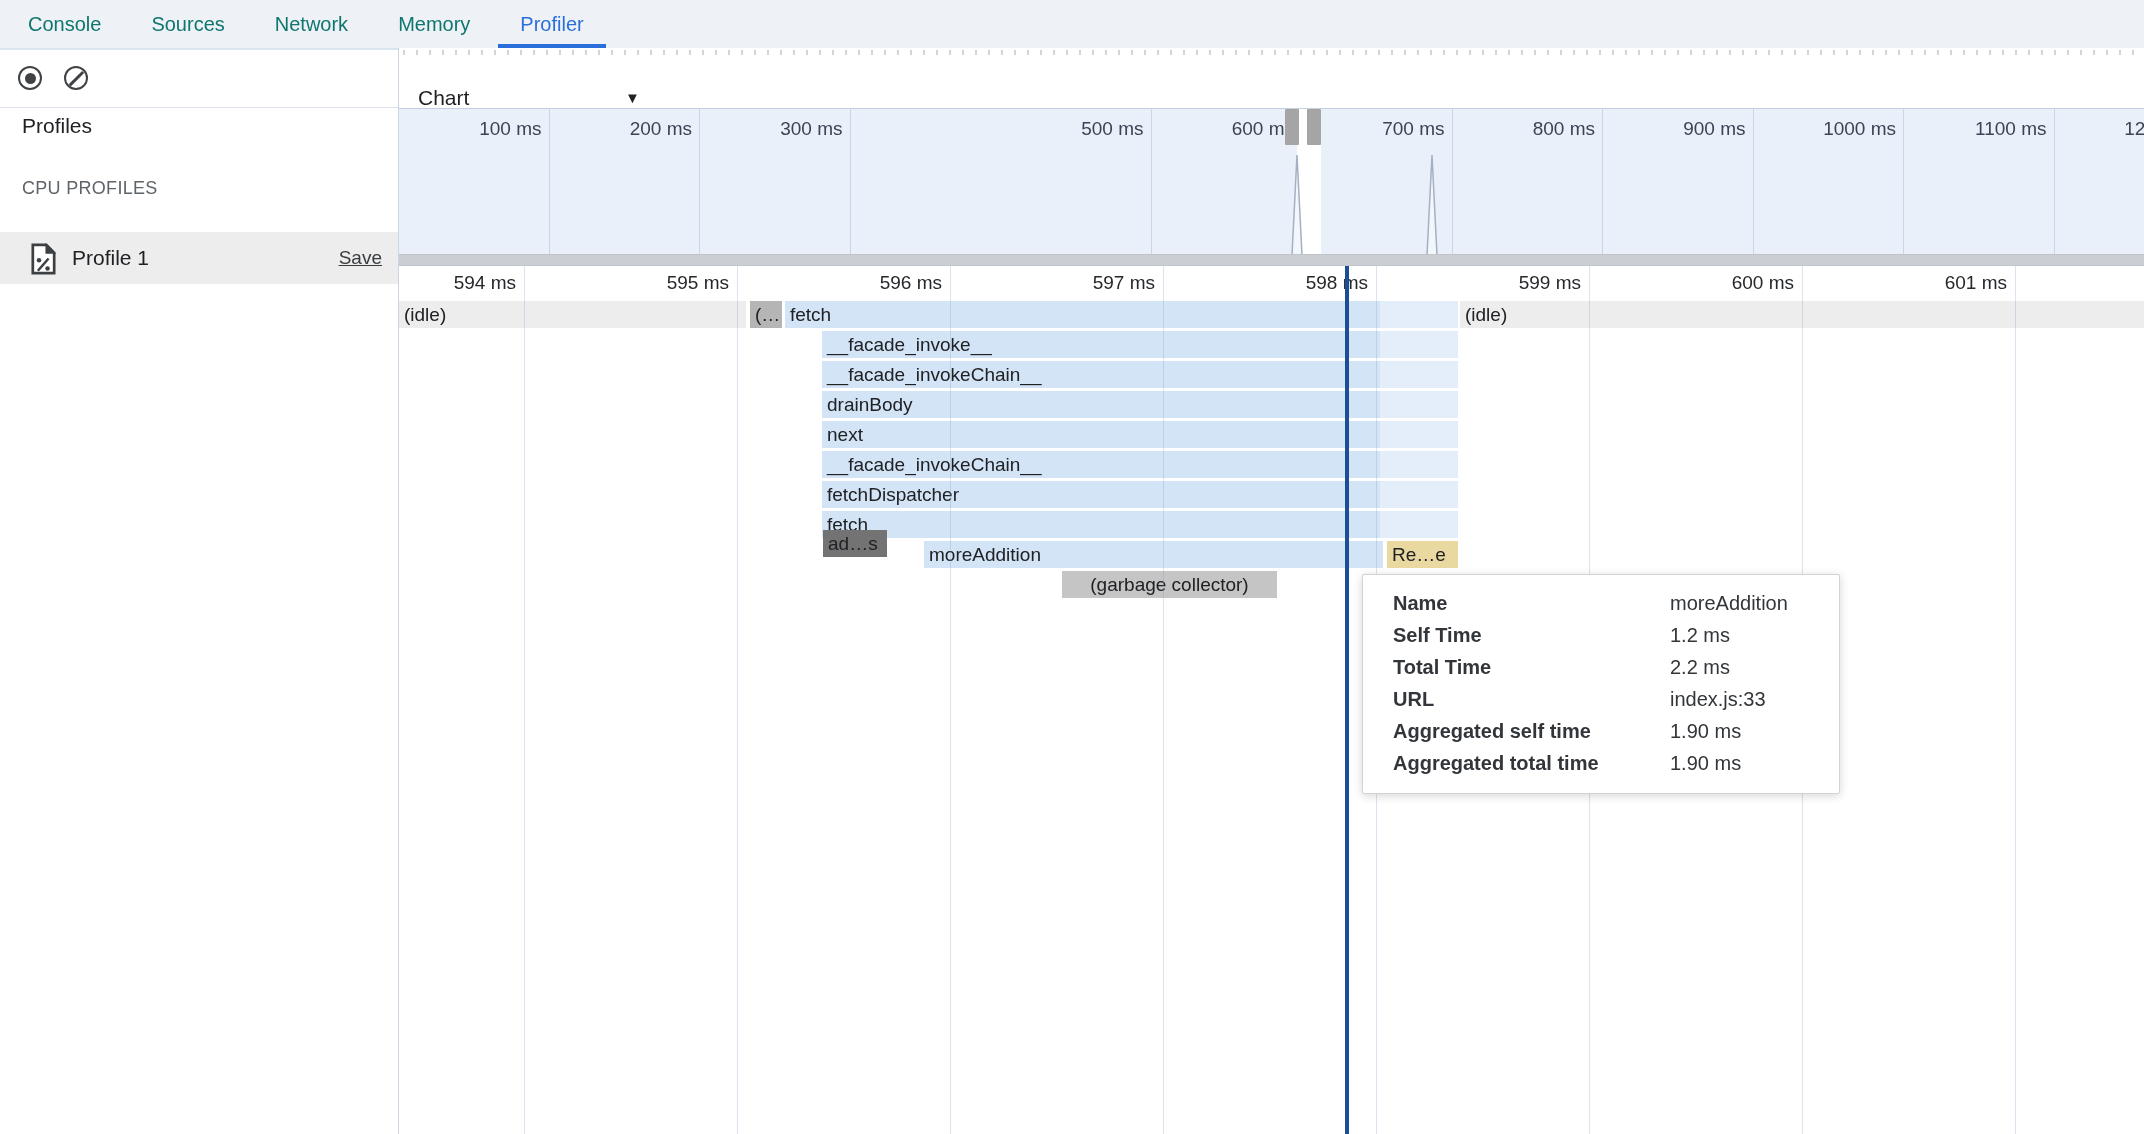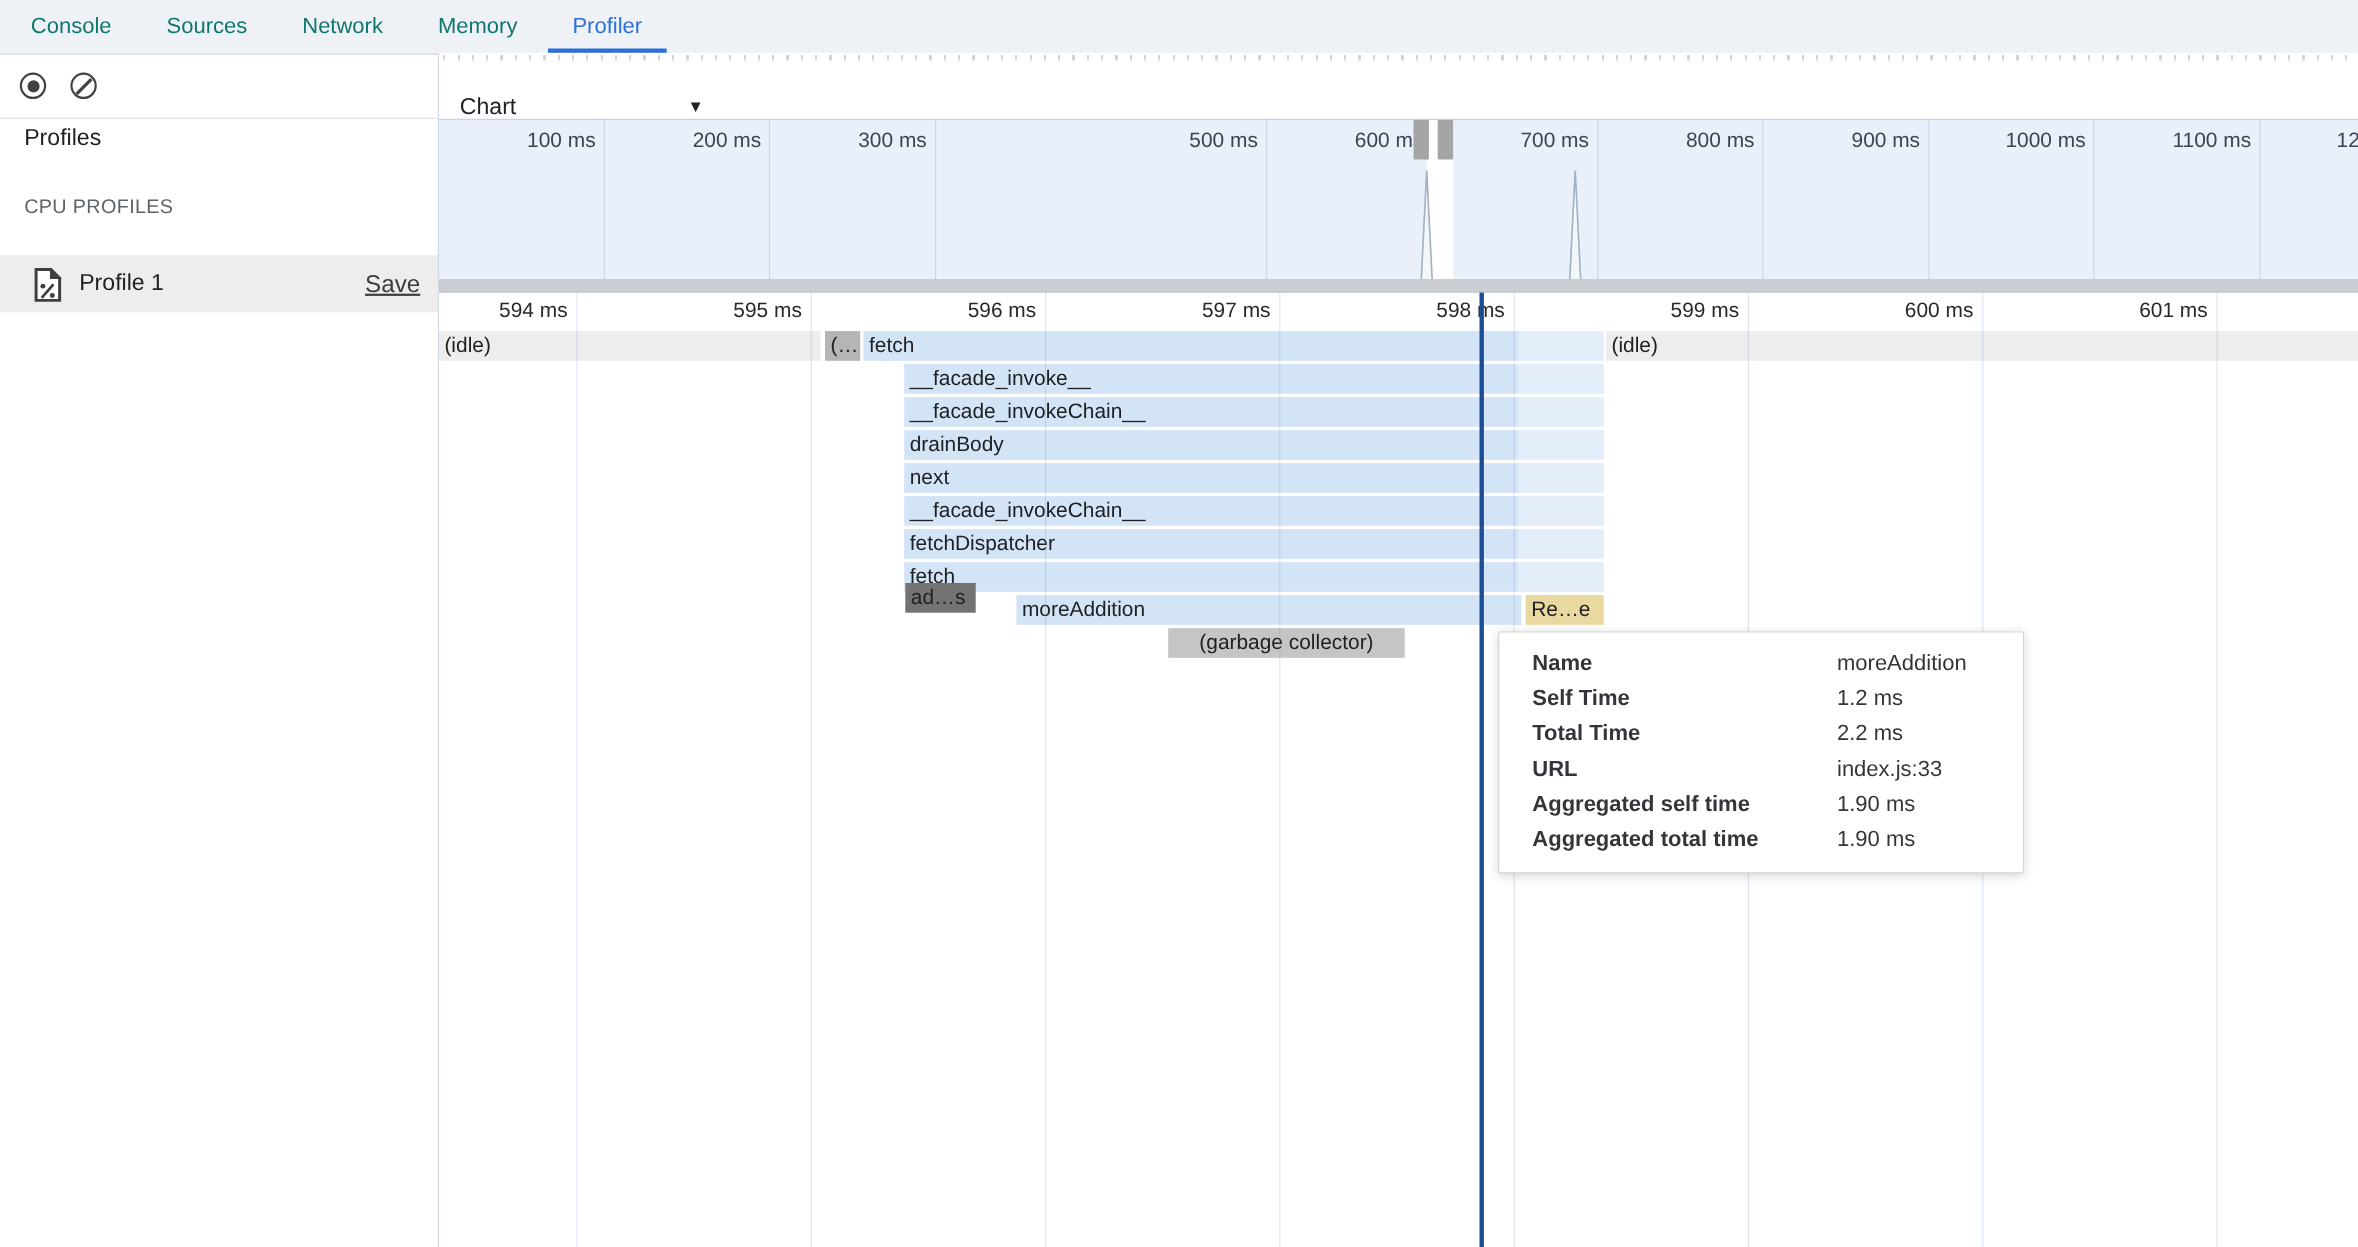--- a/index.html
+++ b/index.html
@@ -23,21 +23,21 @@
   .icon-record::after{content:"";position:absolute;left:50%;top:50%;width:11px;height:11px;margin:-5.5px 0 0 -5.5px;
             border-radius:50%;background:#404346;}
   .icon-clear{left:64px;}
   .icon-clear::after{content:"";position:absolute;left:50%;top:50%;width:2.5px;height:19px;margin:-9.5px 0 0 -1.25px;
             background:#404346;transform:rotate(45deg);}
   .profiles-heading{position:absolute;top:66px;left:22px;font-size:21px;color:#202124;}
   .section-heading{position:absolute;top:130px;left:22px;font-size:18px;color:#5f6469;letter-spacing:.3px;}
   .profile-row{position:absolute;top:184px;left:0;right:0;height:52px;background:#ededed;cursor:pointer;}
   .profile-icon{position:absolute;left:30px;top:11px;}
   .profile-name{position:absolute;left:72px;top:0;line-height:52px;font-size:21px;color:#202124;}
-  .save-link{position:absolute;right:16px;top:0;line-height:52px;font-size:22px;color:#3a3d40;
+  .save-link{position:absolute;right:16px;top:0;line-height:52px;font-size:19px;color:#3a3d40;
              text-decoration:underline;cursor:pointer;}
   .v-divider{position:absolute;left:398px;top:48px;bottom:0;width:1px;background:#ccd6e2;z-index:4;}
 
   
   .chart-select{position:absolute;left:399px;top:48px;width:1745px;height:60px;background:#fff;cursor:pointer;margin-top:20px;}
   .chart-select .label{position:absolute;left:19px;top:0;line-height:60px;font-size:21px;color:#1f2023;}
   .chart-select .caret{position:absolute;left:226px;top:0;line-height:60px;font-size:15px;color:#222;}
 
   
   .overview{position:absolute;left:399px;top:108px;width:1745px;height:146px;background:#e9f0fa;

